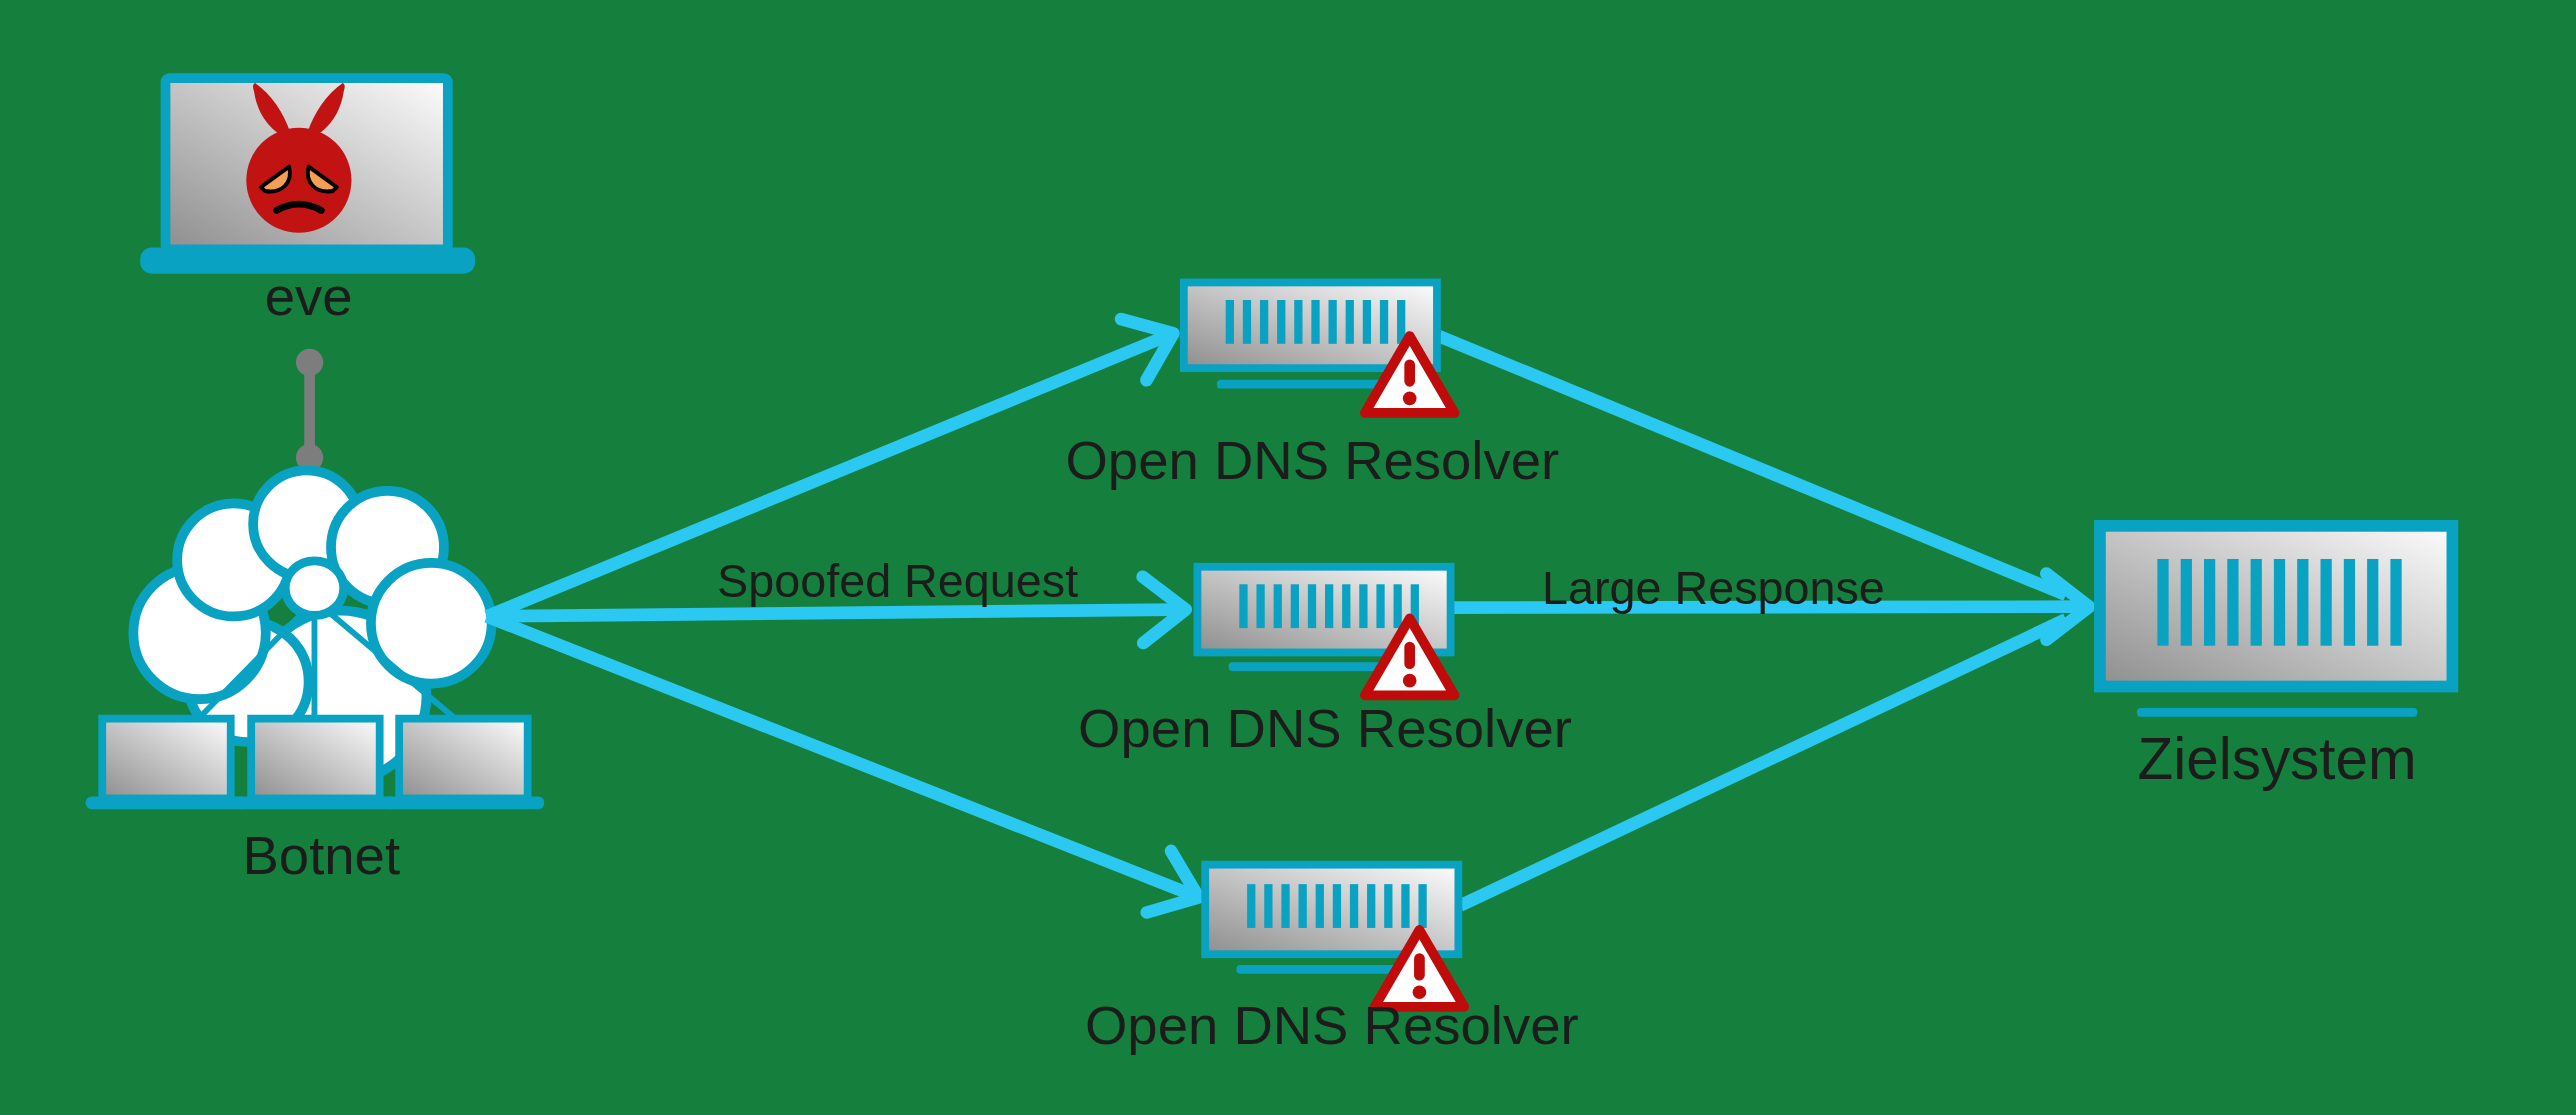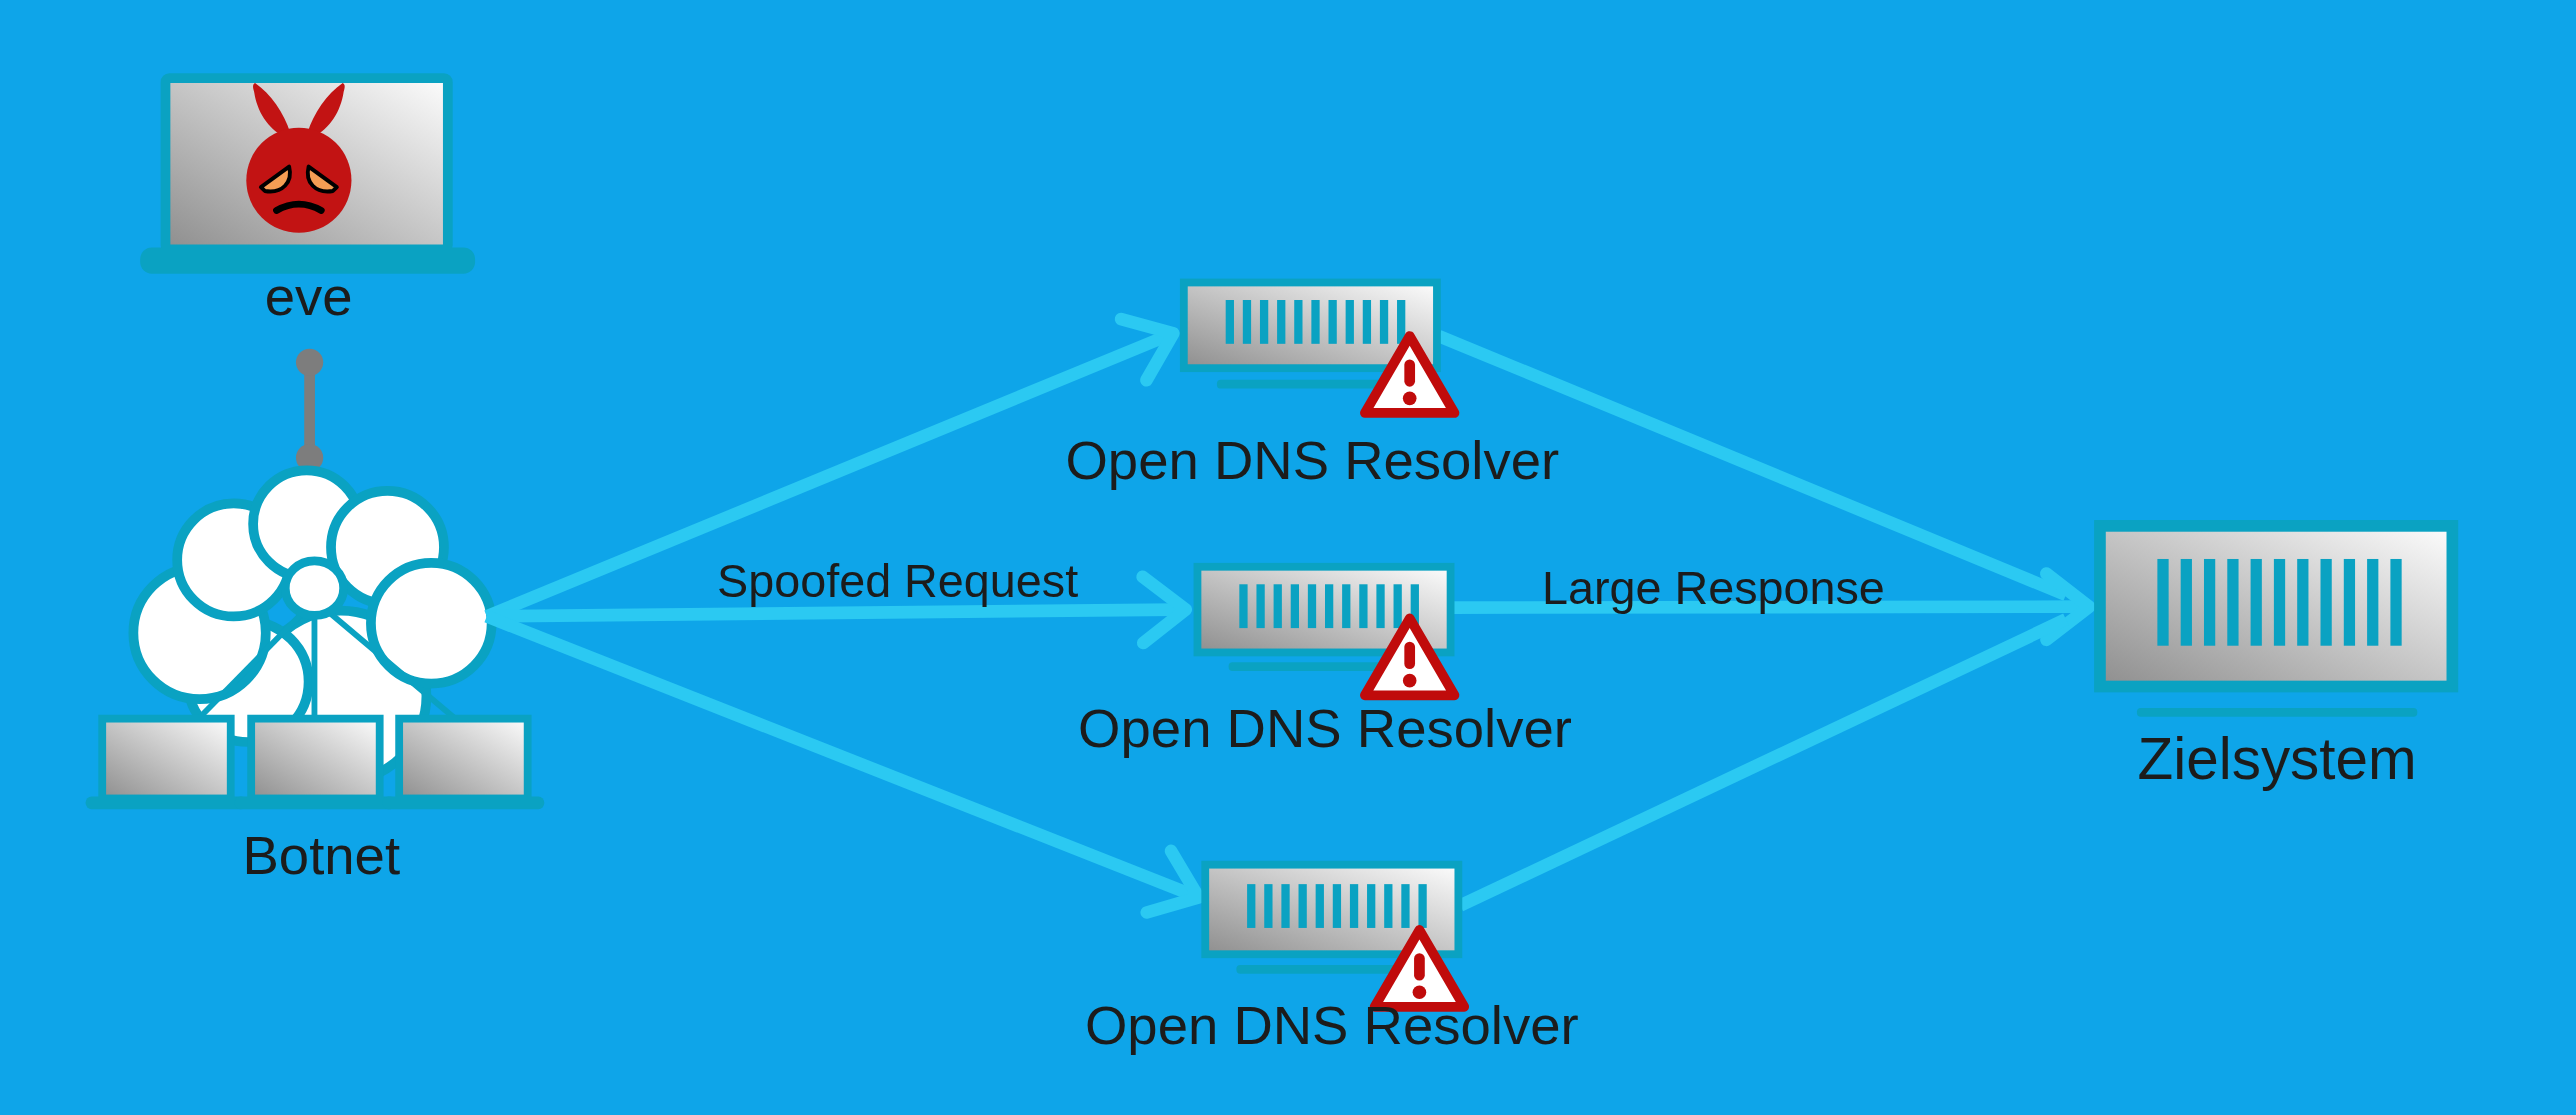--- a/index.html
+++ b/index.html
@@ -7,21 +7,21 @@
     --arrow-cyan:#2bc9f2;
     --warning-red:#c00b0b;
     --devil-red:#c21313;
     --devil-eye-orange:#f59e54;
     --connector-gray:#7d7d7d;
     --text-black:#1c1c1c;
     --screen-dark:#8e8e8e;
     --screen-light:#fdfdfd;
   }
   html,body{margin:0;padding:0;background:#ffffff;}
-  .stage{position:relative;width:2576px;height:1116px;background:#0ea5e9;overflow:hidden;}
+  .stage{position:relative;width:2576px;height:1116px;background:#15803d;overflow:hidden;}
   svg{display:block;}
   text{
     font-family:"Liberation Sans","DejaVu Sans",sans-serif;
     fill:var(--text-black);
   }
   .node-label{font-size:56px;}
   .node-label-big{font-size:60px;}
   .edge-label{font-size:48px;}
 </style>
 </head>

